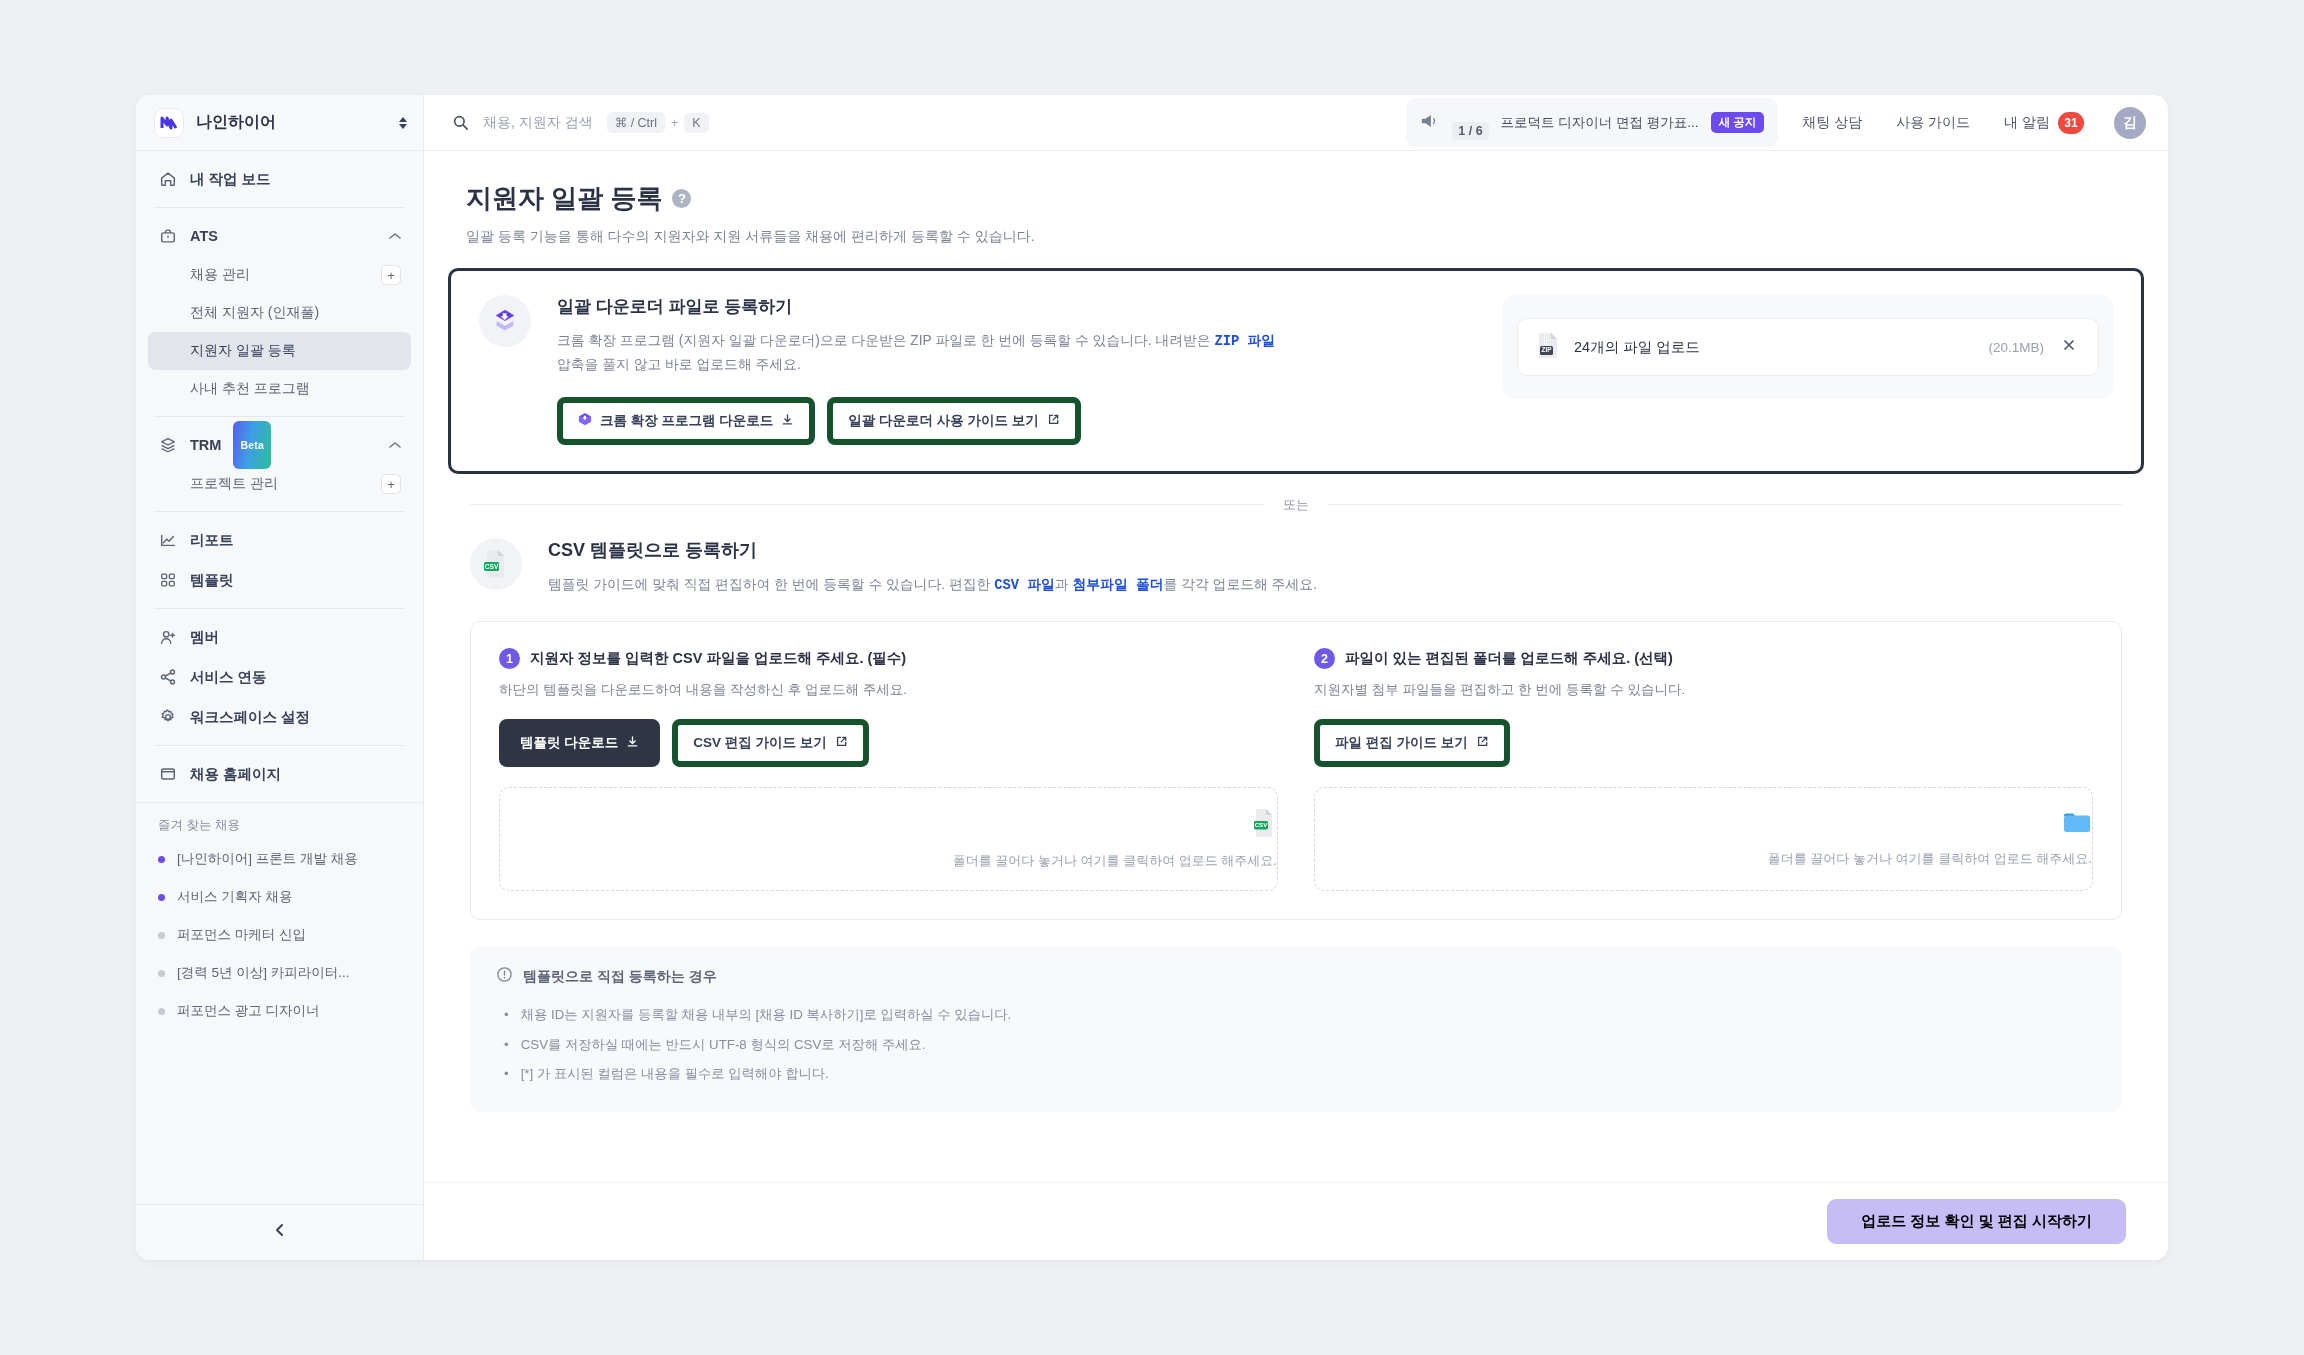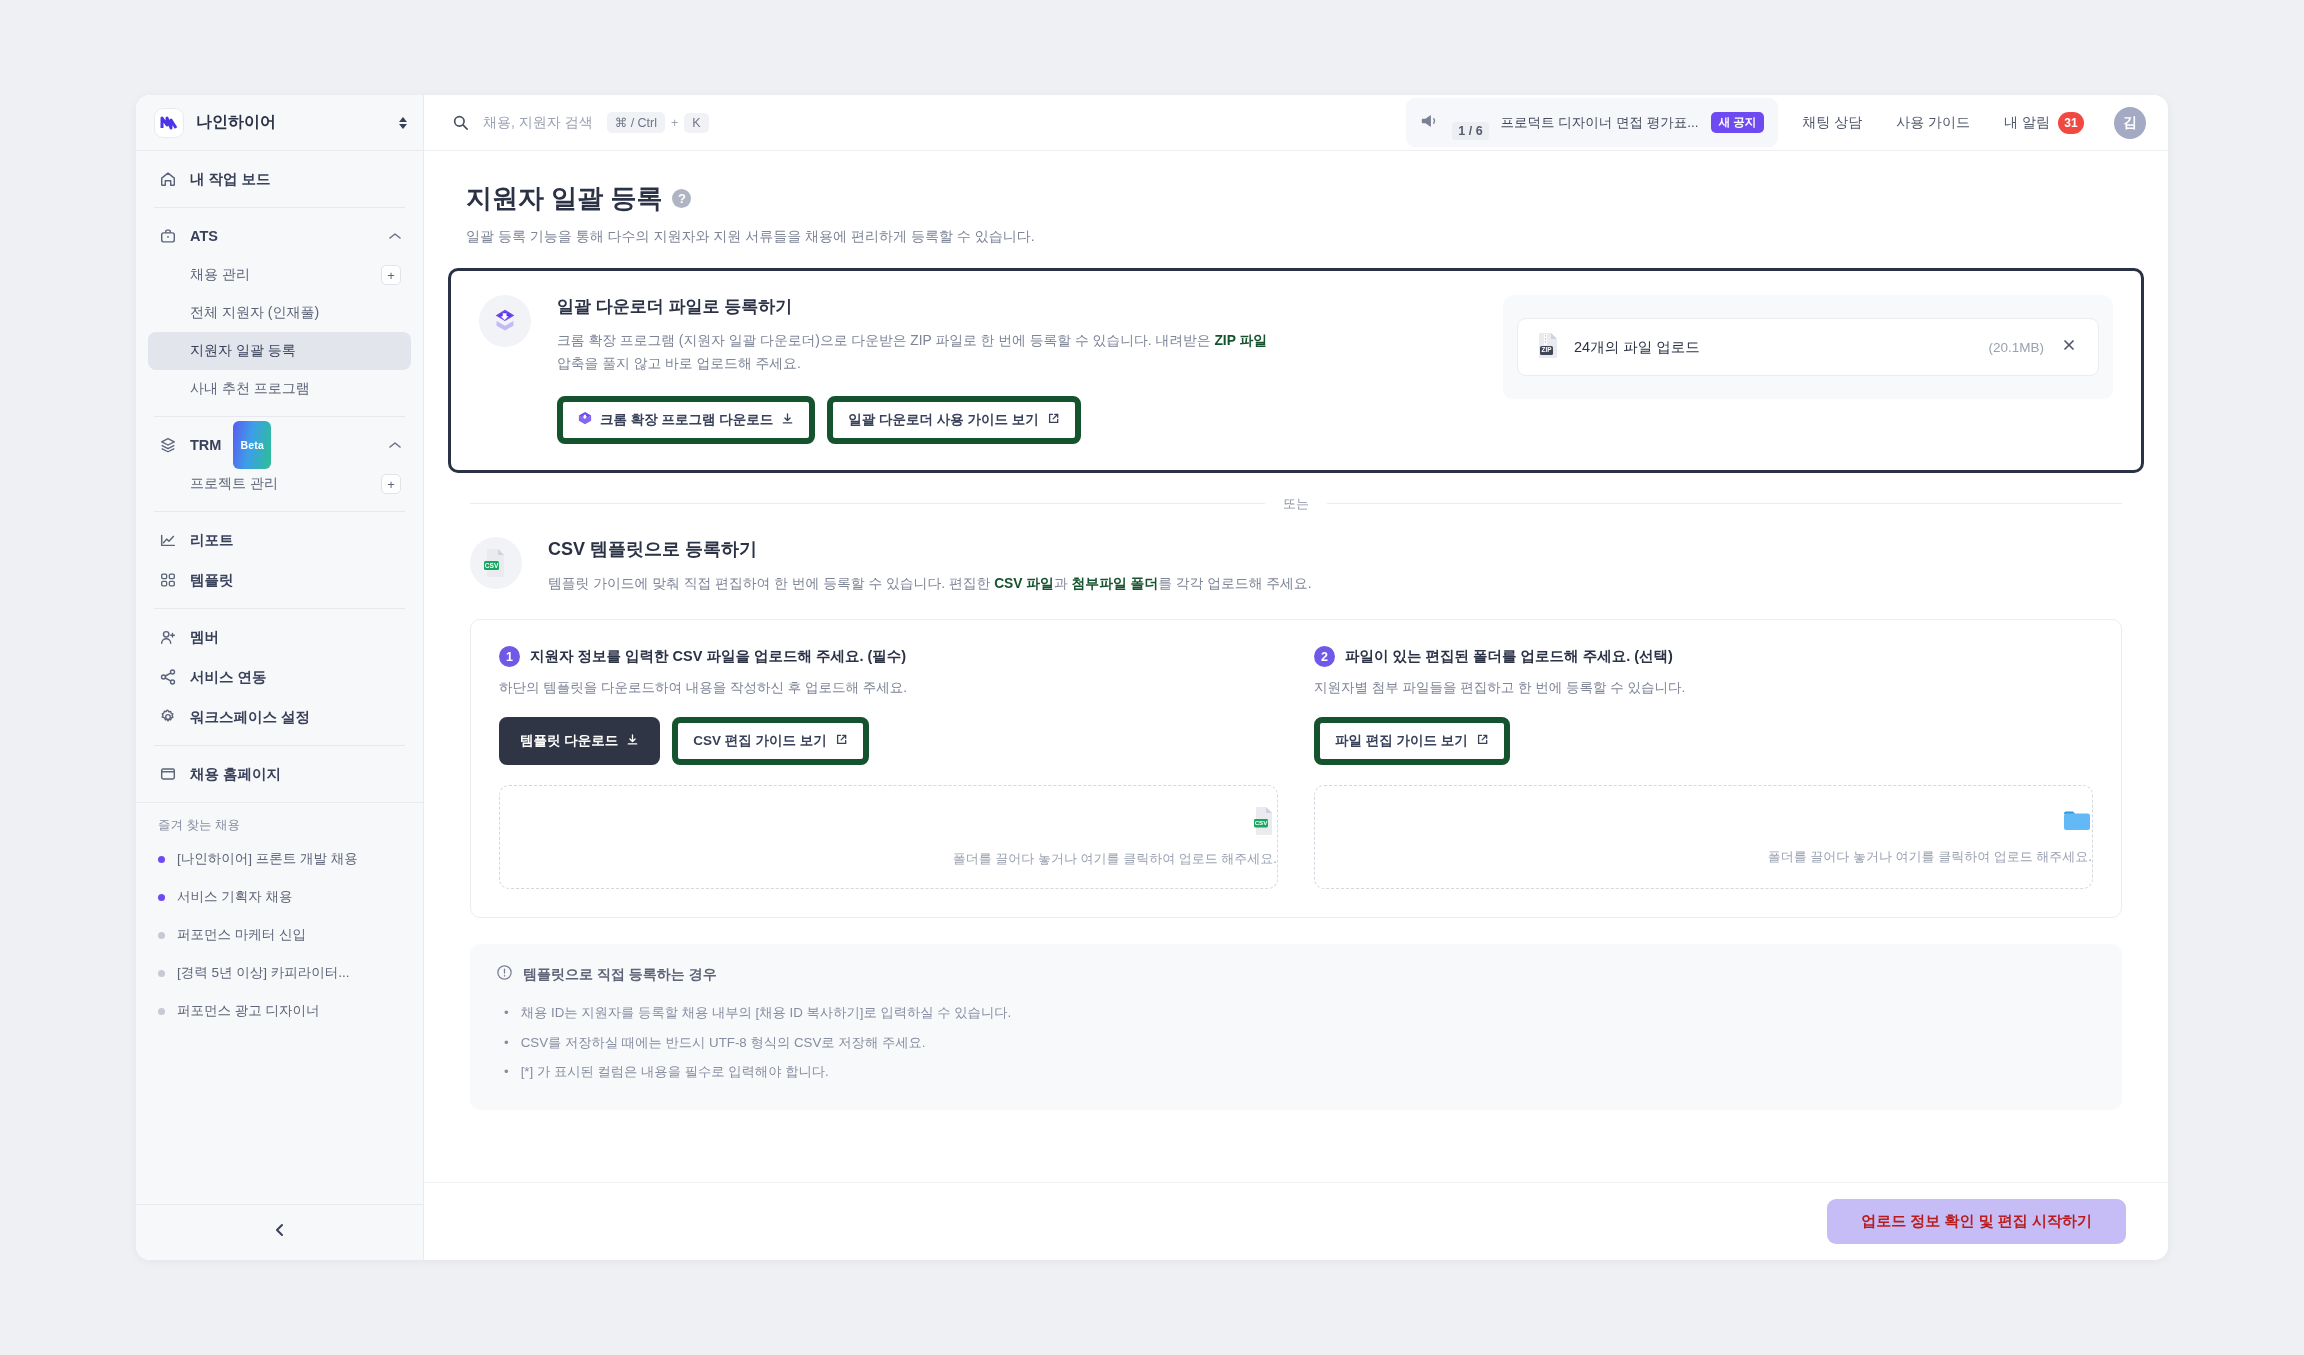--- a/index.html
+++ b/index.html
@@ -155,21 +155,21 @@
     position: relative; z-index: 3;
   }
   .avatar-circle {
     width: 52px; height: 52px; border-radius: 50%;
     background: #f2f3f7; flex: 0 0 52px;
     display: flex; align-items: center; justify-content: center;
   }
   .card-body { flex: 1; min-width: 0; }
   .card-title { font-size: 17px; font-weight: 700; color: #2b3245; }
   .card-desc { margin-top: 12px; font-size: 13.8px; color: #7d8496; line-height: 1.65; max-width: 720px; }
-  .card-desc b { color: #14532d; font-weight: 700; }
+  .card-desc b { color: #1d4ed8; font-weight: 700; font-family: Liberation Mono, monospace; }
   .btn-row { display: flex; gap: 12px; margin-top: 20px; }
   .btn {
     display: inline-flex; align-items: center; gap: 8px;
     font-size: 13.5px; font-weight: 700;
     padding: 9px 15px; border-radius: 8px; cursor: pointer;
     border: 6px solid #14532d; background: #fff; color: #39415a;
     white-space: nowrap;
   }
   .btn.dark { background: #2f3545; color: #fff; border-color: #2f3545; }
 
@@ -234,21 +234,21 @@
   }
   .notice-li .bul { color: #868da0; }
 
   .footer-bar {
     position: absolute; left: 0; right: 0; bottom: 0; height: 78px;
     background: #fff; border-top: 1px solid #f1f2f6;
     display: flex; align-items: center; justify-content: flex-end;
     padding: 0 42px;
   }
   .cta {
-    background: #c6bcf6; color: #b91c1c;
+    background: #c6bcf6; color: #000000;
     font-size: 15px; font-weight: 700;
     padding: 13px 34px; border-radius: 9px; border: none; cursor: pointer;
   }
 </style>
 </head>
 <body>
 
 <div class="app">
 
   <aside class="sidebar">

